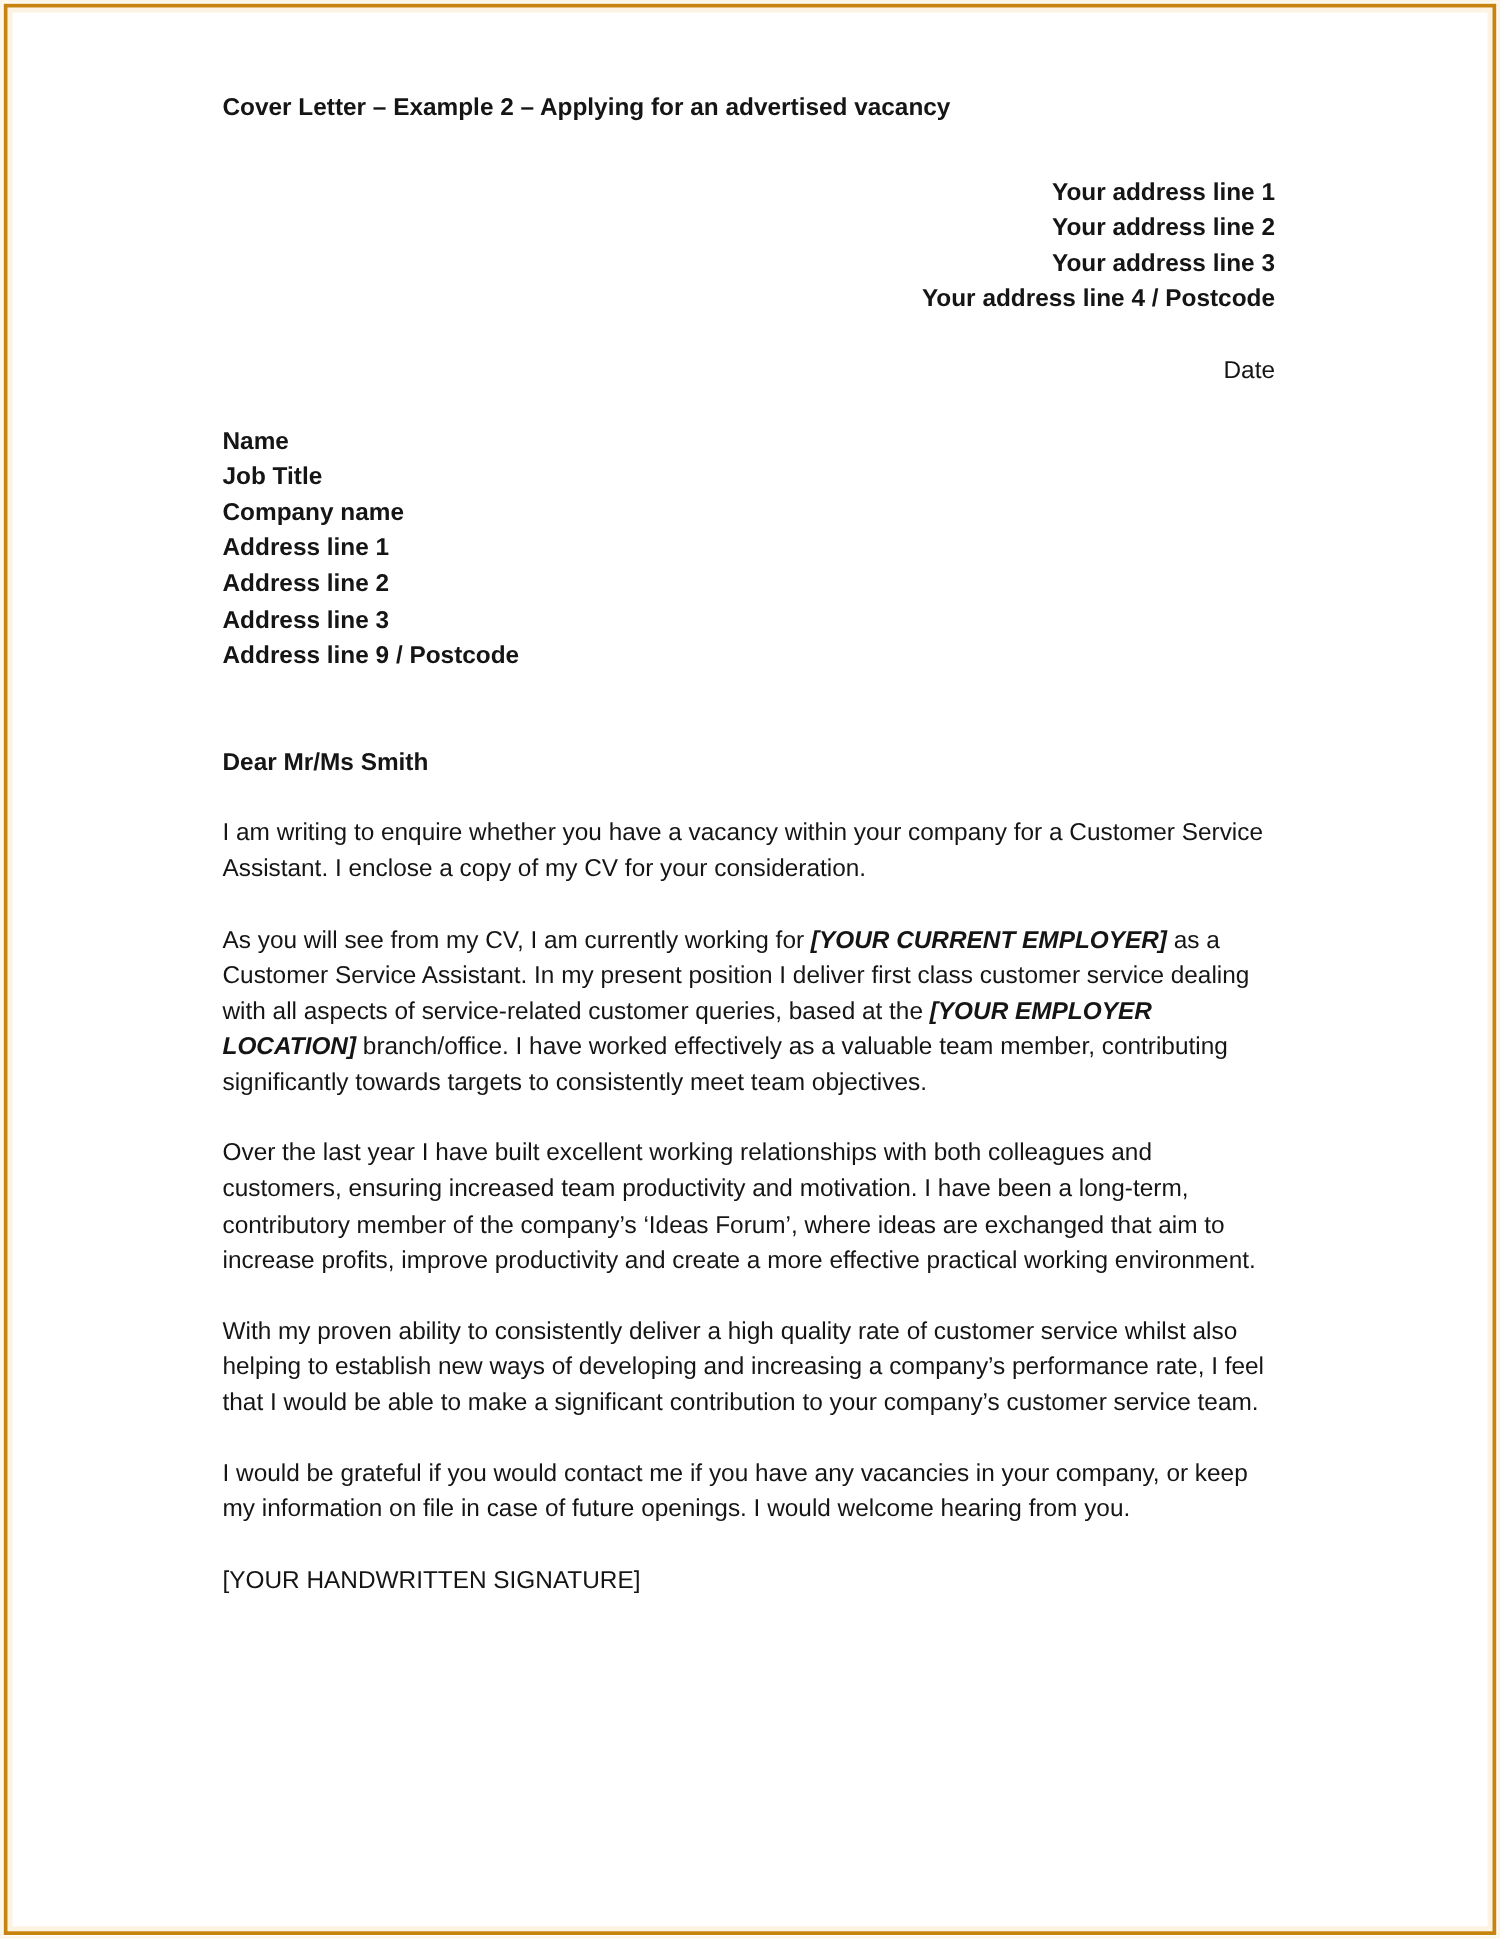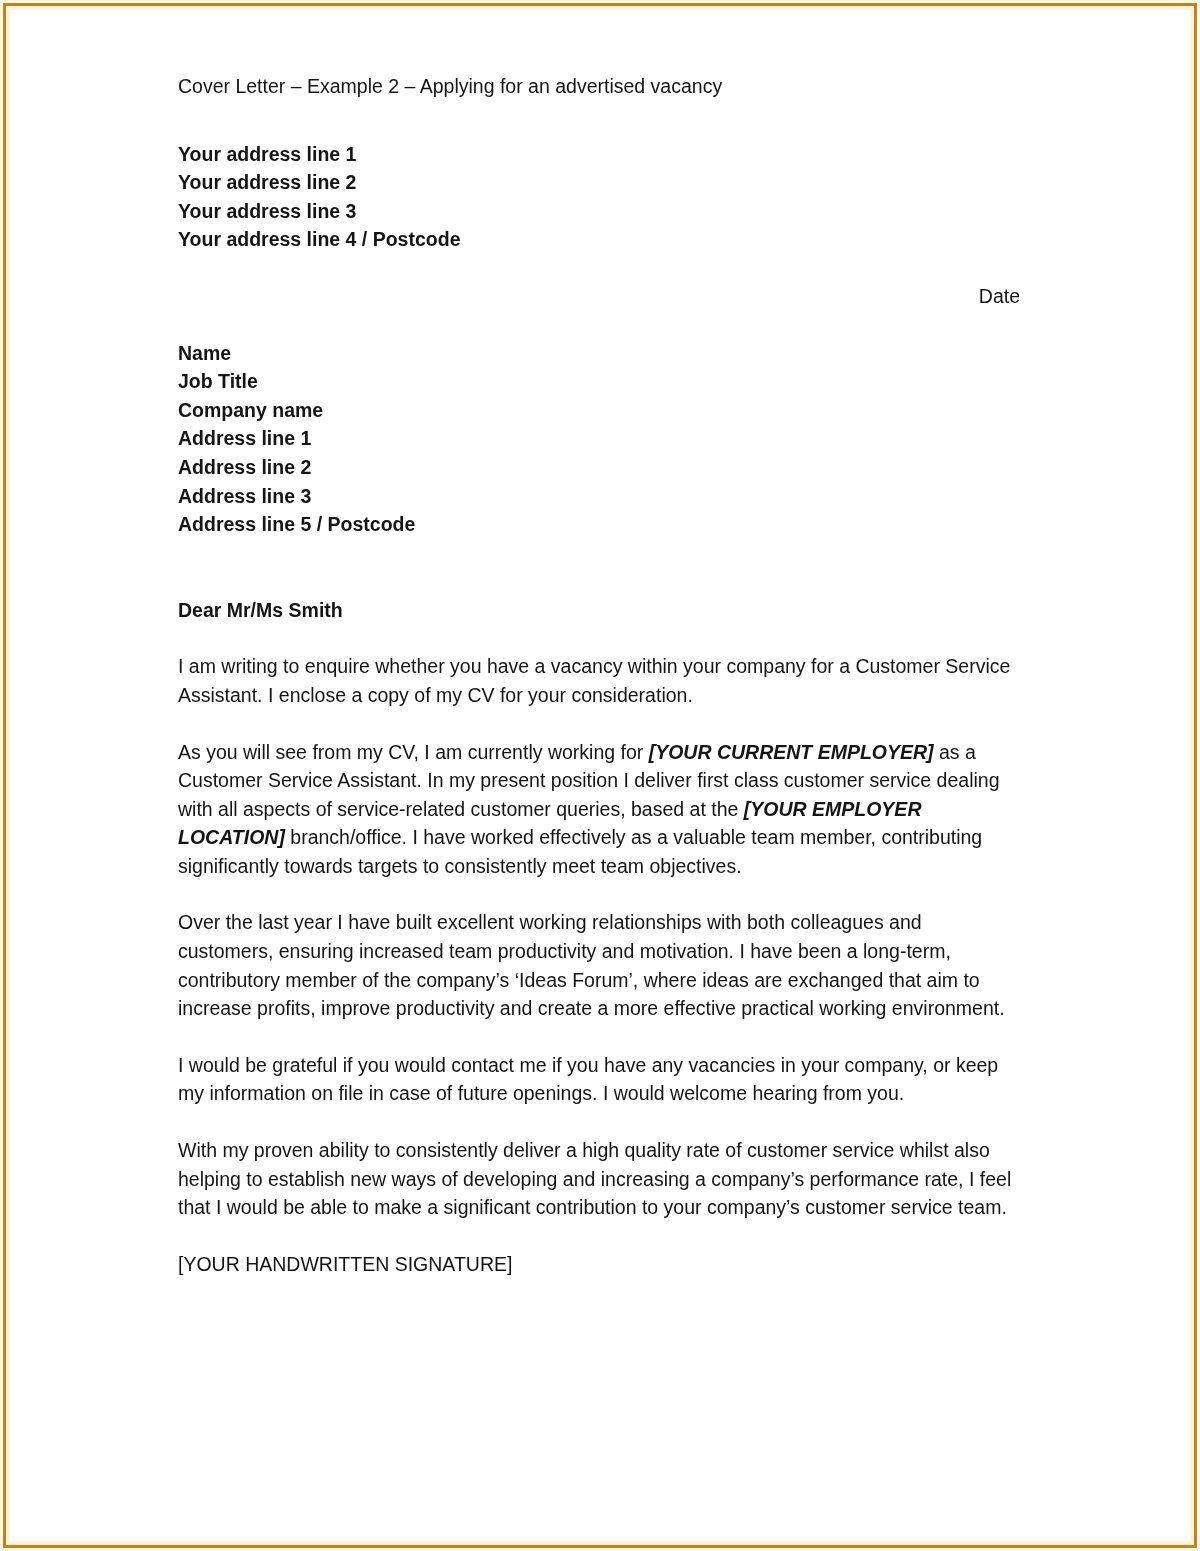--- a/index.html
+++ b/index.html
@@ -62,27 +62,28 @@
     left: 168px;
     top: 62px;
     width: 842px;
     color: #151515;
     font-size: 19.5px;
     line-height: 28.6px;
   }
 
   .doc-title {
     font-size: 19.5px;
-    font-weight: 400;
+    font-weight: 700;
     line-height: 28.6px;
     margin: 0;
   }
 
   .sender-address {
     margin-top: 39px;
+    text-align: right;
     font-weight: 700;
     line-height: 28.6px;
   }
 
   .date-line {
     margin-top: 28px;
     text-align: right;
     font-weight: 400;
     line-height: 28.6px;
   }
@@ -138,34 +139,34 @@
 
       <div class="date-line">Date</div>
 
       <div class="recipient-address">
         <div>Name</div>
         <div>Job Title</div>
         <div>Company name</div>
         <div>Address line 1</div>
         <div>Address line 2</div>
         <div>Address line 3</div>
-        <div>Address line 5 / Postcode</div>
+        <div>Address line 9 / Postcode</div>
       </div>
 
       <div class="salutation"><span>Dear Mr/Ms Smith</span></div>
 
       <p class="body-par">I am writing to enquire whether you have a vacancy within your company for a Customer Service Assistant. I enclose a copy of my CV for your consideration.</p>
 
       <p class="body-par"><span>As you will see from my CV, I am currently working for </span><b>[YOUR CURRENT EMPLOYER]</b><span> as a Customer Service Assistant. In my present position I deliver first class customer service dealing with all aspects of service-related customer queries, based at the </span><b>[YOUR EMPLOYER LOCATION]</b><span> branch/office. I have worked effectively as a valuable team member, contributing significantly towards targets to consistently meet team objectives.</span></p>
 
       <p class="body-par">Over the last year I have built excellent working relationships with both colleagues and customers, ensuring increased team productivity and motivation. I have been a long-term, contributory member of the company’s ‘Ideas Forum’, where ideas are exchanged that aim to increase profits, improve productivity and create a more effective practical working environment.</p>
 
+      <p class="body-par">With my proven ability to consistently deliver a high quality rate of customer service whilst also helping to establish new ways of developing and increasing a company’s performance rate, I feel that I would be able to make a significant contribution to your company’s customer service team.</p>
+
       <p class="body-par">I would be grateful if you would contact me if you have any vacancies in your company, or keep my information on file in case of future openings. I would welcome hearing from you.</p>
-
-      <p class="body-par">With my proven ability to consistently deliver a high quality rate of customer service whilst also helping to establish new ways of developing and increasing a company’s performance rate, I feel that I would be able to make a significant contribution to your company’s customer service team.</p>
 
 
       <p class="signature">[YOUR HANDWRITTEN SIGNATURE]</p>
 
     </div>
   </div>
 
   <div class="frame-inner-fade"></div>
   <div class="frame-line"></div>
   <div class="frame-outer"></div>

